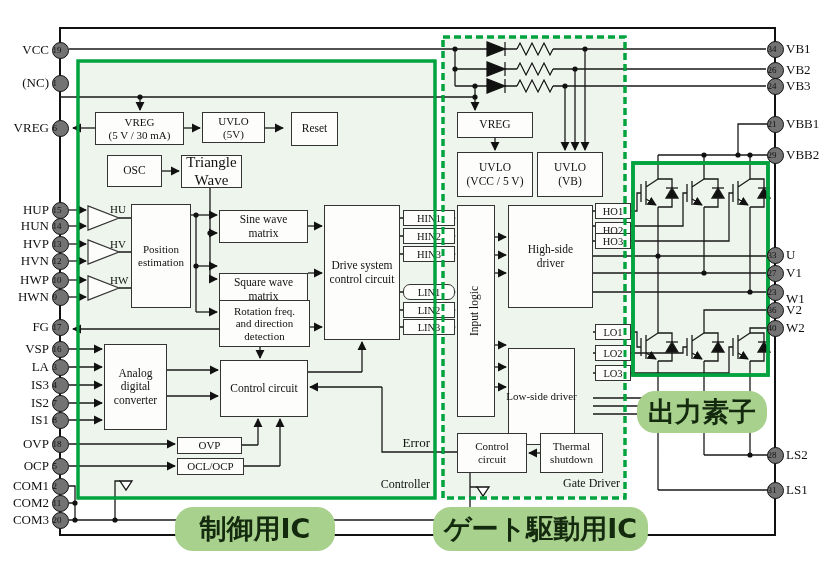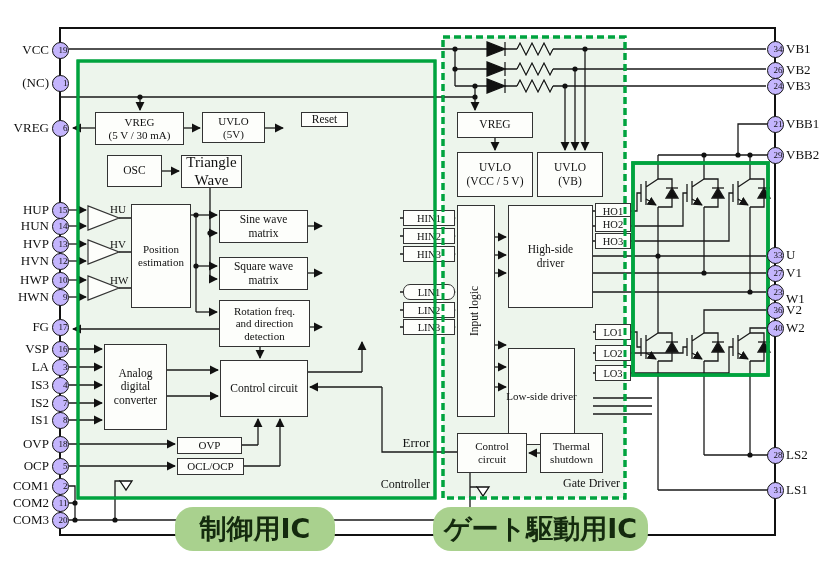--- a/index.html
+++ b/index.html
@@ -8,22 +8,22 @@
   svg{position:absolute;left:0;top:0;}
   #wires{z-index:1;}
   #overlay{z-index:30;pointer-events:none;}
   .block{position:absolute;z-index:10;background:#fdfefb;border:1.2px solid #333;
          display:flex;flex-direction:column;align-items:center;justify-content:center;
          font-size:11.5px;line-height:1.15;text-align:center;box-sizing:border-box;}
   .block span{display:block;white-space:nowrap;}
   .tag{position:absolute;z-index:10;background:#fdfefb;border:1.1px solid #333;
        display:flex;align-items:center;justify-content:center;font-size:10.5px;box-sizing:border-box;}
   .pin{position:absolute;z-index:40;width:17px;height:17px;border-radius:50%;
-       border:1.5px solid #111;background:#c4b5fd;font-size:9px;line-height:14px;
-       text-align:right;box-sizing:border-box;}
+       border:1.5px solid #111;background:#737373;font-size:9px;line-height:14px;
+       text-align:left;box-sizing:border-box;}
   .pinlabel{position:absolute;z-index:40;font-size:13px;line-height:17px;white-space:nowrap;}
   .floatlabel{position:absolute;z-index:12;font-size:12px;white-space:nowrap;}
   .complabel{position:absolute;z-index:12;font-size:11px;white-space:nowrap;}
   .vlabel{position:absolute;z-index:10;width:100px;height:16px;font-size:11.5px;text-align:center;
           transform:rotate(-90deg);transform-origin:center center;}
   .pill{position:absolute;z-index:50;background:#a9d18e;border-radius:18px;
         display:flex;align-items:center;justify-content:center;
         font-family:"DejaVu Sans","Liberation Sans",sans-serif;font-weight:bold;
         color:#142a0e;}
 </style>
@@ -223,46 +223,50 @@
   </svg>
 
   <div class="block" style="left:95px;top:112px;width:89px;height:33px;font-size:11px;">
     <span>VREG</span>
     <span>(5 V / 30 mA)</span>
   </div>
   <div class="block" style="left:202px;top:112px;width:63px;height:31px;font-size:11px;">
     <span>UVLO</span>
     <span>(5V)</span>
   </div>
-  <div class="block" style="left:301px;top:112px;width:47px;height:15px;">
+  <div class="block" style="left:291px;top:112px;width:47px;height:34px;">
     <span>Reset</span>
   </div>
   <div class="block" style="left:107px;top:155px;width:55px;height:32px;">
     <span>OSC</span>
   </div>
   <div class="block" style="left:181px;top:155px;width:61px;height:33px;font-size:15px;">
     <span>Triangle</span>
     <span>Wave</span>
   </div>
   <div class="block" style="left:131px;top:204px;width:60px;height:104px;font-size:11px;">
     <span>Position</span>
     <span>estimation</span>
   </div>
   <div class="block" style="left:219px;top:210px;width:89px;height:33px;">
     <span>Sine wave</span>
     <span>matrix</span>
   </div>
-  <div class="block" style="left:219px;top:257px;width:89px;height:33px;">
+  <div class="block" style="left:219px;top:273px;width:89px;height:33px;">
     <span>Square wave</span>
     <span>matrix</span>
   </div>
   <div class="block" style="left:219px;top:300px;width:91px;height:47px;font-size:11px;">
     <span>Rotation freq.</span>
     <span>and direction</span>
     <span>detection</span>
+  </div>
+  <div class="block" style="left:324px;top:205px;width:76px;height:135px;">
+    <span>Drive system</span>
+    <span>control circuit</span>
   </div>
   <div class="block" style="left:220px;top:360px;width:88px;height:57px;">
     <span>Control circuit</span>
   </div>
   <div class="block" style="left:104px;top:344px;width:63px;height:86px;">
     <span>Analog</span>
     <span>digital</span>
     <span>converter</span>
   </div>
   <div class="block" style="left:177px;top:437px;width:65px;height:17px;font-size:11px;">
@@ -372,29 +376,30 @@
       <div class="pinlabel" style="left: 786px; width: 54px; top: 446px;">LS2</div>
       <div class="pin" style="left: 766.5px; top: 481.5px;">31</div>
       <div class="pinlabel" style="left: 786px; width: 54px; top: 481px;">LS1</div>
       <div class="tag" style="left: 403px; top: 210px; width: 52px; height: 16px;">HIN1</div>
       <div class="tag" style="left: 403px; top: 228px; width: 52px; height: 16px;">HIN2</div>
       <div class="tag" style="left: 403px; top: 246px; width: 52px; height: 16px;">HIN3</div>
       <div class="tag" style="left: 403px; top: 284px; width: 52px; height: 16px; border-radius: 7px;">LIN1</div>
       <div class="tag" style="left: 403px; top: 302px; width: 52px; height: 16px;">LIN2</div>
       <div class="tag" style="left: 403px; top: 319px; width: 52px; height: 16px;">LIN3</div>
       <div class="tag" style="left: 595px; top: 203px; width: 36px; height: 16px;">HO1</div>
-      <div class="tag" style="left: 595px; top: 216px; width: 36px; height: 16px;">HO2</div>
+      <div class="tag" style="left: 595px; top: 222px; width: 36px; height: 16px;">HO2</div>
       <div class="tag" style="left: 595px; top: 233px; width: 36px; height: 16px;">HO3</div>
       <div class="tag" style="left: 595px; top: 324px; width: 36px; height: 16px;">LO1</div>
       <div class="tag" style="left: 595px; top: 345px; width: 36px; height: 16px;">LO2</div>
       <div class="tag" style="left: 595px; top: 365px; width: 36px; height: 16px;">LO3</div>
     </div>
 
   <svg id="overlay" width="840" height="570">
     <rect x="78" y="61" width="357" height="437" fill="none" stroke="#00A33E" stroke-width="3"></rect>
     <rect x="443" y="37" width="182" height="461" fill="none" stroke="#00A33E" stroke-width="3" stroke-dasharray="7 4"></rect>
     <rect x="633" y="163" width="135" height="212" fill="none" stroke="#00A33E" stroke-width="3.5"></rect>
   </svg>
 
   <div class="pill" style="left:175px;top:507px;width:160px;height:44px;font-size:27px;">制御用IC</div>
   <div class="pill" style="left:433px;top:507px;width:215px;height:44px;font-size:27px;">ゲート駆動用IC</div>
+  <div class="pill" style="left:637px;top:391px;width:130px;height:42px;font-size:27px;">出力素子</div>
 
 </div>
 
 </body></html>

